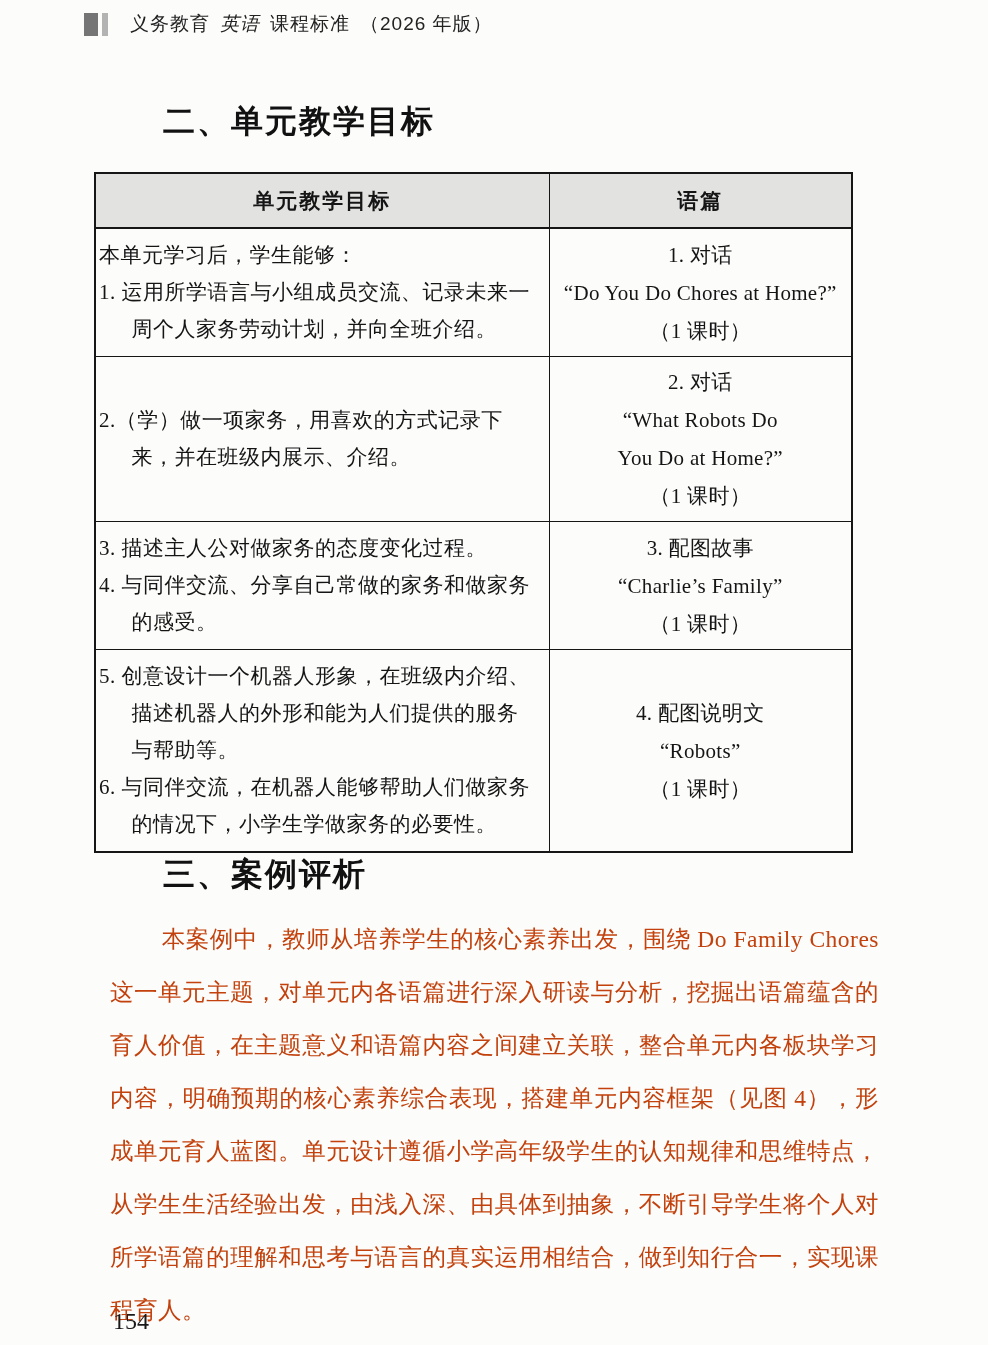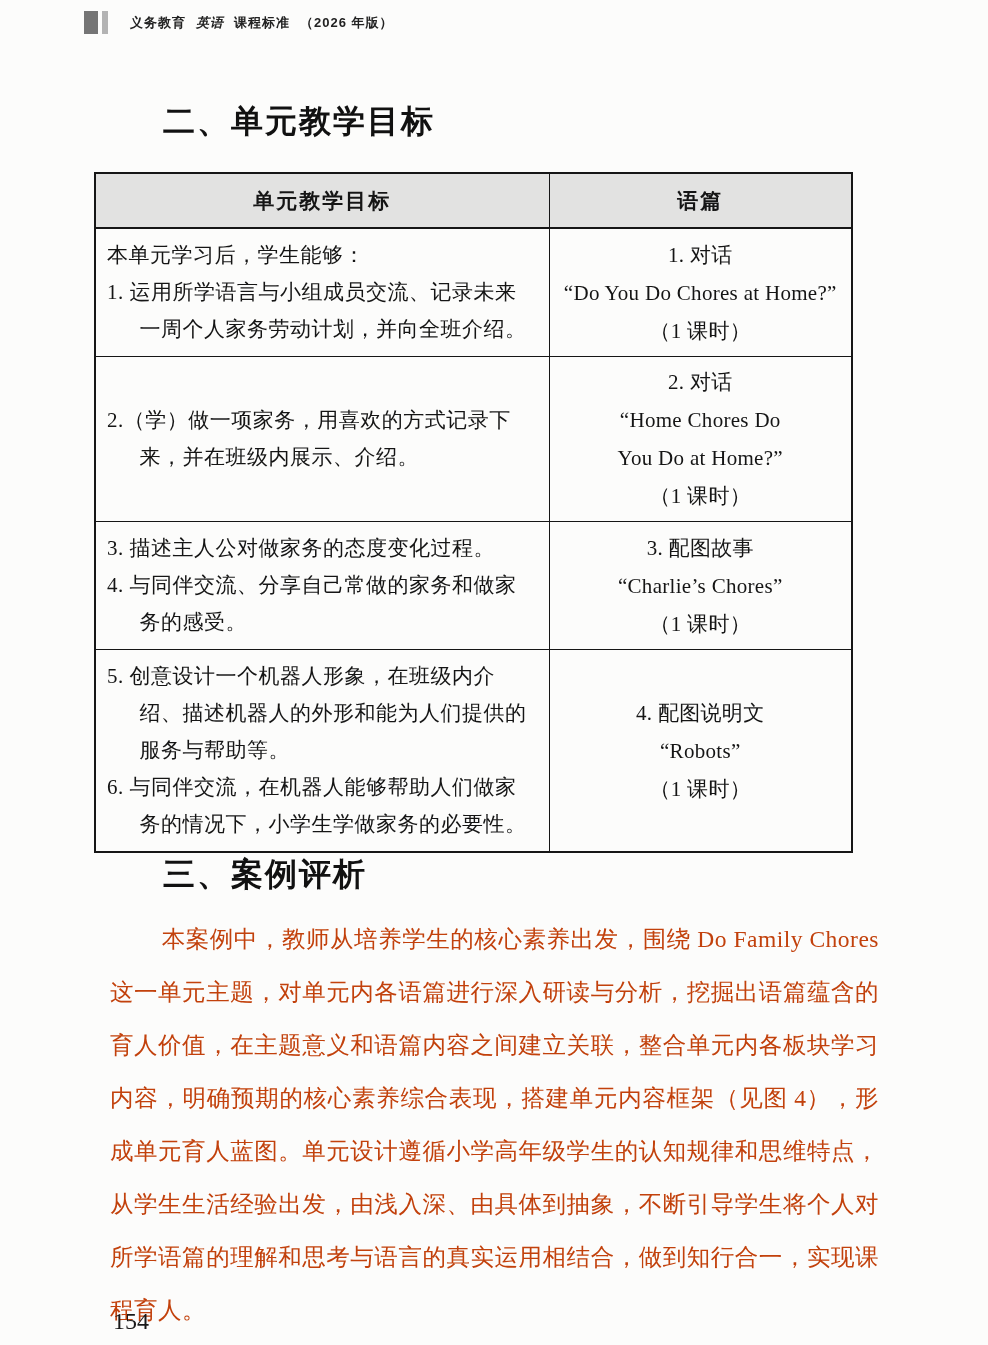--- a/index.html
+++ b/index.html
@@ -14,21 +14,21 @@
   .page {
     position: absolute; inset: 0;
     background: #fcfcfb;
   }
 
   
   .running-header {
     position: absolute; top: 11px; left: 84px;
     display: flex; align-items: center;
     font-family: "Liberation Sans", "DejaVu Sans", sans-serif;
-    font-weight: bold; font-size: 13px; letter-spacing: 1px;
+    font-weight: normal; font-size: 19px; letter-spacing: 1px;
     color: #222;
   }
   .band-bar-dark {
     width: 14px; height: 23px; background: #757575;
     display: inline-block; margin-right: 4px;
   }
   .band-bar-light {
     width: 6px; height: 23px; background: #b3b3b3;
     display: inline-block; margin-right: 22px;
   }
@@ -59,21 +59,21 @@
   .goals-table th, .goals-table td { border: 1.5px solid #161616; }
   .goals-table { border: 2.5px solid #161616; }
   .goals-table thead th {
     height: 51px;
     background: #e2e2e1;
     font-family: "Liberation Sans", "DejaVu Sans", sans-serif;
     font-weight: bold; font-size: 21px; letter-spacing: 2px;
     border-bottom-width: 2.5px;
   }
   .goals-table td.goal-cell {
-    padding: 8px 14px 8px 11px;
+    padding: 8px 14px 8px 3px;
     line-height: 37px;
     vertical-align: middle;
     text-align: left;
   }
   .goal-line {
     padding-left: 1.55em; text-indent: -1.55em;
     letter-spacing: 0.5px;
   }
   .goals-table td.text-cell {
     vertical-align: middle;
@@ -144,33 +144,33 @@
           <div>“Do You Do Chores at Home?”</div>
           <div>（1 课时）</div>
         </td>
       </tr>
       <tr class="row-2">
         <td class="goal-cell">
           <div class="goal-line">2.（学）做一项家务，用喜欢的方式记录下来，并在班级内展示、介绍。</div>
         </td>
         <td class="text-cell">
           <div>2. 对话</div>
-          <div>“Home Chores Do</div>
+          <div>“What Robots Do</div>
           <div>You Do at Home?”</div>
           <div>（1 课时）</div>
         </td>
       </tr>
       <tr class="row-3">
         <td class="goal-cell">
           <div class="goal-line">3. 描述主人公对做家务的态度变化过程。</div>
           <div class="goal-line">4. 与同伴交流、分享自己常做的家务和做家务的感受。</div>
         </td>
         <td class="text-cell">
           <div>3. 配图故事</div>
-          <div>“Charlie’s Chores”</div>
+          <div>“Charlie’s Family”</div>
           <div>（1 课时）</div>
         </td>
       </tr>
       <tr class="row-4">
         <td class="goal-cell">
           <div class="goal-line">5. 创意设计一个机器人形象，在班级内介绍、描述机器人的外形和能为人们提供的服务与帮助等。</div>
           <div class="goal-line">6. 与同伴交流，在机器人能够帮助人们做家务的情况下，小学生学做家务的必要性。</div>
         </td>
         <td class="text-cell">
           <div>4. 配图说明文</div>

